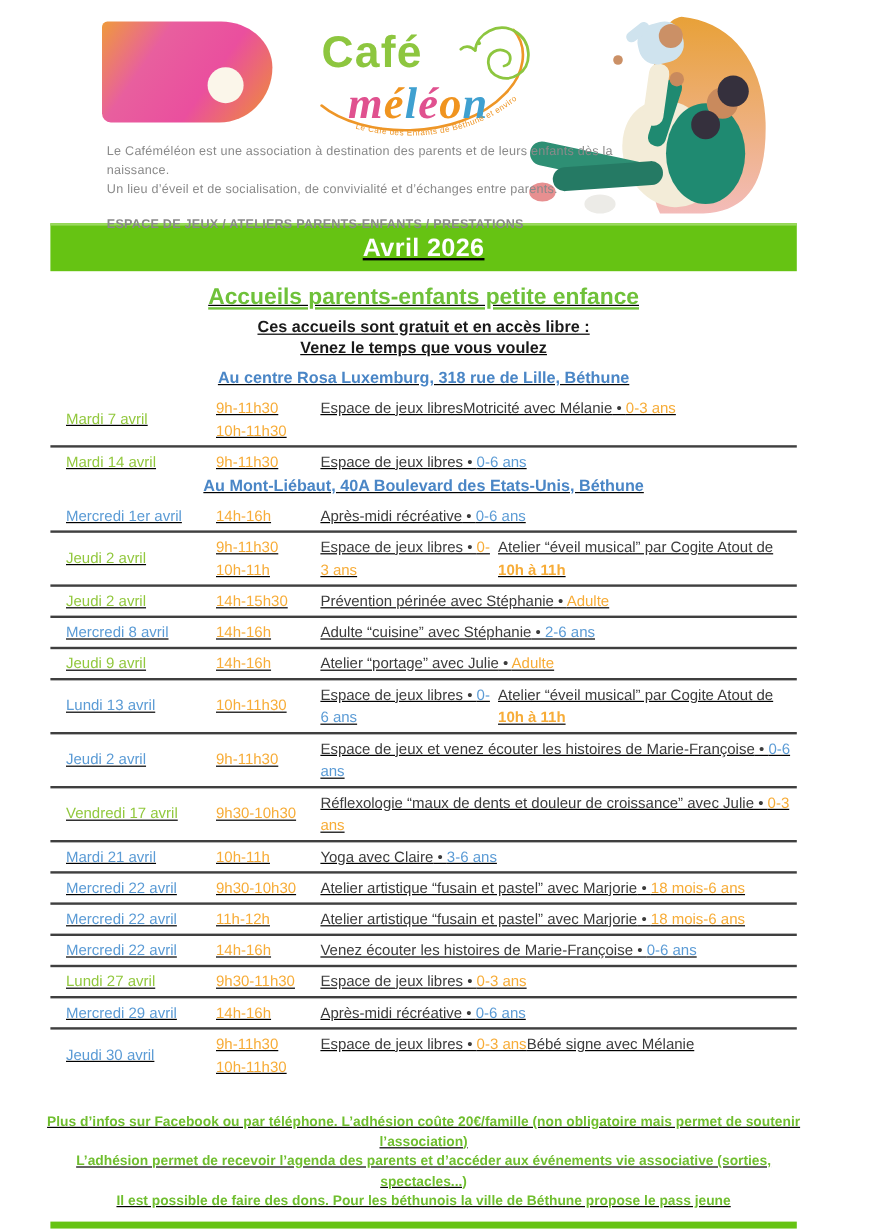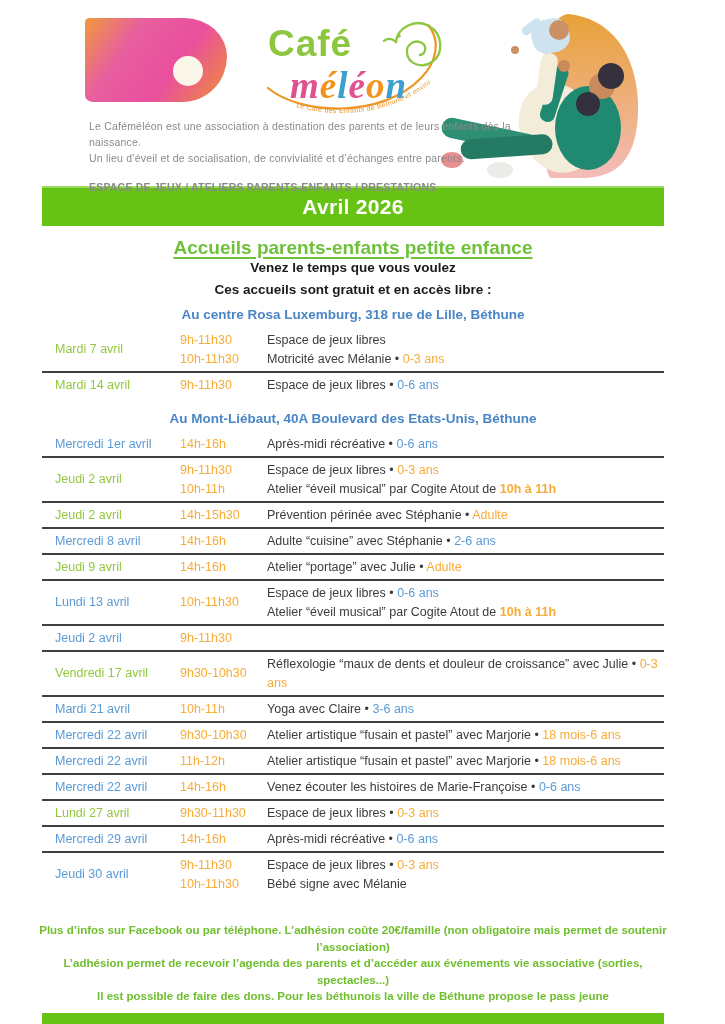--- a/index.html
+++ b/index.html
@@ -1,18 +1,18 @@
 <!DOCTYPE html>
 <html lang="fr"><head>
 <meta charset="utf-8">
 <style>
   * { margin:0; padding:0; box-sizing:border-box; }
   html,body { background:#fff; }
   body { font-family:"Liberation Sans", sans-serif; }
-  .page { position:relative; width:706px; height:1024px; background:#fff; overflow:hidden; }
+  .page { position:relative; width:706px; height:1024px; background:#fff; overflow:hidden;text-decoration:underline; }
 
   
   .header { position:relative; height:184px; }
   .blob { position:absolute; left:85px; top:18px; width:142px; height:84px;
           background:linear-gradient(125deg,#ef9a3c 0%,#e85f9e 30%,#ea4f9e 62%,#ee8f35 100%);
           border-radius:6px 58px 60px 10px / 6px 52px 62px 10px; }
   .blob-circle { position:absolute; right:24px; top:38px; width:30px; height:30px;
                  border-radius:50%; background:#fbf6ea; }
   .logo-svg { position:absolute; left:260px; top:12px; }
   .hero-svg { position:absolute; left:438px; top:8px; }
@@ -25,30 +25,30 @@
             display:flex; align-items:center; justify-content:center; }
   .banner span { color:#fff; font-size:21px; font-weight:bold; letter-spacing:.3px; }
 
   
   .main-heading { margin-top:11px; text-align:center; color:#6fc13a; font-size:19px; font-weight:bold;
                   text-decoration:underline; text-decoration-thickness:2px; text-underline-offset:3px; }
   .sub { text-align:center; font-size:13.5px; font-weight:bold; color:#1a1a1a; line-height:17px; }
   .sub.first { margin-top:5px; }
   .venue { text-align:center; font-size:13.5px; font-weight:bold; color:#4a86c6; }
   .venue.v0 { margin-top:9px; }
-  .venue.v1 { margin-top:14px; }
+  .venue.v1 { }
 
   
   .table { margin:6px 42px 0; }
   .row { display:flex; padding:2.5px 0; }
   .c-date { width:138px; padding-left:13px; display:flex; align-items:center;
             font-size:12.5px; line-height:19px; }
   .c-times { width:87px; display:flex; flex-direction:column; justify-content:center;
              font-size:12.5px; line-height:19px; }
-  .c-acts { flex:1; display:flex; flex-direction:column; 
+  .c-acts { flex:1; display:flex; flex-direction:row; 
             font-size:12.5px; line-height:19px; color:#3c3c3c; }
   .sep { height:2px; background:#3f3f3f; }
 
   
   .info { margin:26px 28px 0; text-align:center; font-size:11.5px; font-weight:bold;
           color:#6fbe2e; line-height:16.5px; }
   .footer { margin:8px 42px 0; background:#66c313; text-align:center; color:#fff; padding:6px 0 8px; }
   .footer .f1 { font-size:13.5px; }
   .footer .f2 { font-size:12px; margin-top:19px; opacity:.95; }
   .footer b { font-weight:bold; }
@@ -130,22 +130,22 @@
       <p>Un lieu d’éveil et de socialisation, de convivialité et d’échanges entre parents.</p>
       <p class="services">ESPACE DE JEUX / ATELIERS PARENTS-ENFANTS / PRESTATIONS</p>
     </div>
   </div>
 
   <div class="banner">
     <span>Avril 2026</span>
   </div>
 
   <h2 class="main-heading">Accueils parents-enfants petite enfance</h2>
+  <p class="sub first">Ces accueils sont gratuit et en accès libre :</p>
   <p class="sub">Venez le temps que vous voulez</p>
-  <p class="sub first">Ces accueils sont gratuit et en accès libre :</p>
 
   <h3 class="venue v0">Au centre Rosa Luxemburg, 318 rue de Lille, Béthune</h3>
   <div class="table">
       <div class="row">
         <div class="c-date" style="color: rgb(146, 200, 62);">Mardi 7 avril</div>
         <div class="c-times">
           <div style="color: rgb(247, 172, 55);">9h-11h30</div>
           <div style="color: rgb(247, 172, 55);">10h-11h30</div>
         </div>
         <div class="c-acts">
@@ -227,20 +227,23 @@
         <div class="c-acts">
           <div><span>Espace de jeux libres</span><span> • </span><span style="color: rgb(91, 155, 213);">0-6 ans</span></div>
           <div><span>Atelier “éveil musical” par Cogite Atout de</span><span style="color: rgb(247, 172, 55); font-weight: bold;"> 10h à 11h</span></div>
         </div>
       </div>
       <div class="sep"></div>
       <div class="row">
         <div class="c-date" style="color: rgb(91, 155, 213);">Jeudi 2 avril</div>
         <div class="c-times">
           <div style="color: rgb(247, 172, 55);">9h-11h30</div>
+        </div>
+        <div class="c-acts">
+          <div><span>Espace de jeux et venez écouter les histoires de Marie-Françoise</span><span> • </span><span style="color: rgb(91, 155, 213);">0-6 ans</span></div>
         </div>
       </div>
       <div class="sep"></div>
       <div class="row">
         <div class="c-date" style="color: rgb(146, 200, 62);">Vendredi 17 avril</div>
         <div class="c-times">
           <div style="color: rgb(247, 172, 55);">9h30-10h30</div>
         </div>
         <div class="c-acts">
           <div><span>Réflexologie “maux de dents et douleur de croissance” avec Julie</span><span> • </span><span style="color: rgb(247, 172, 55);">0-3 ans</span></div>

